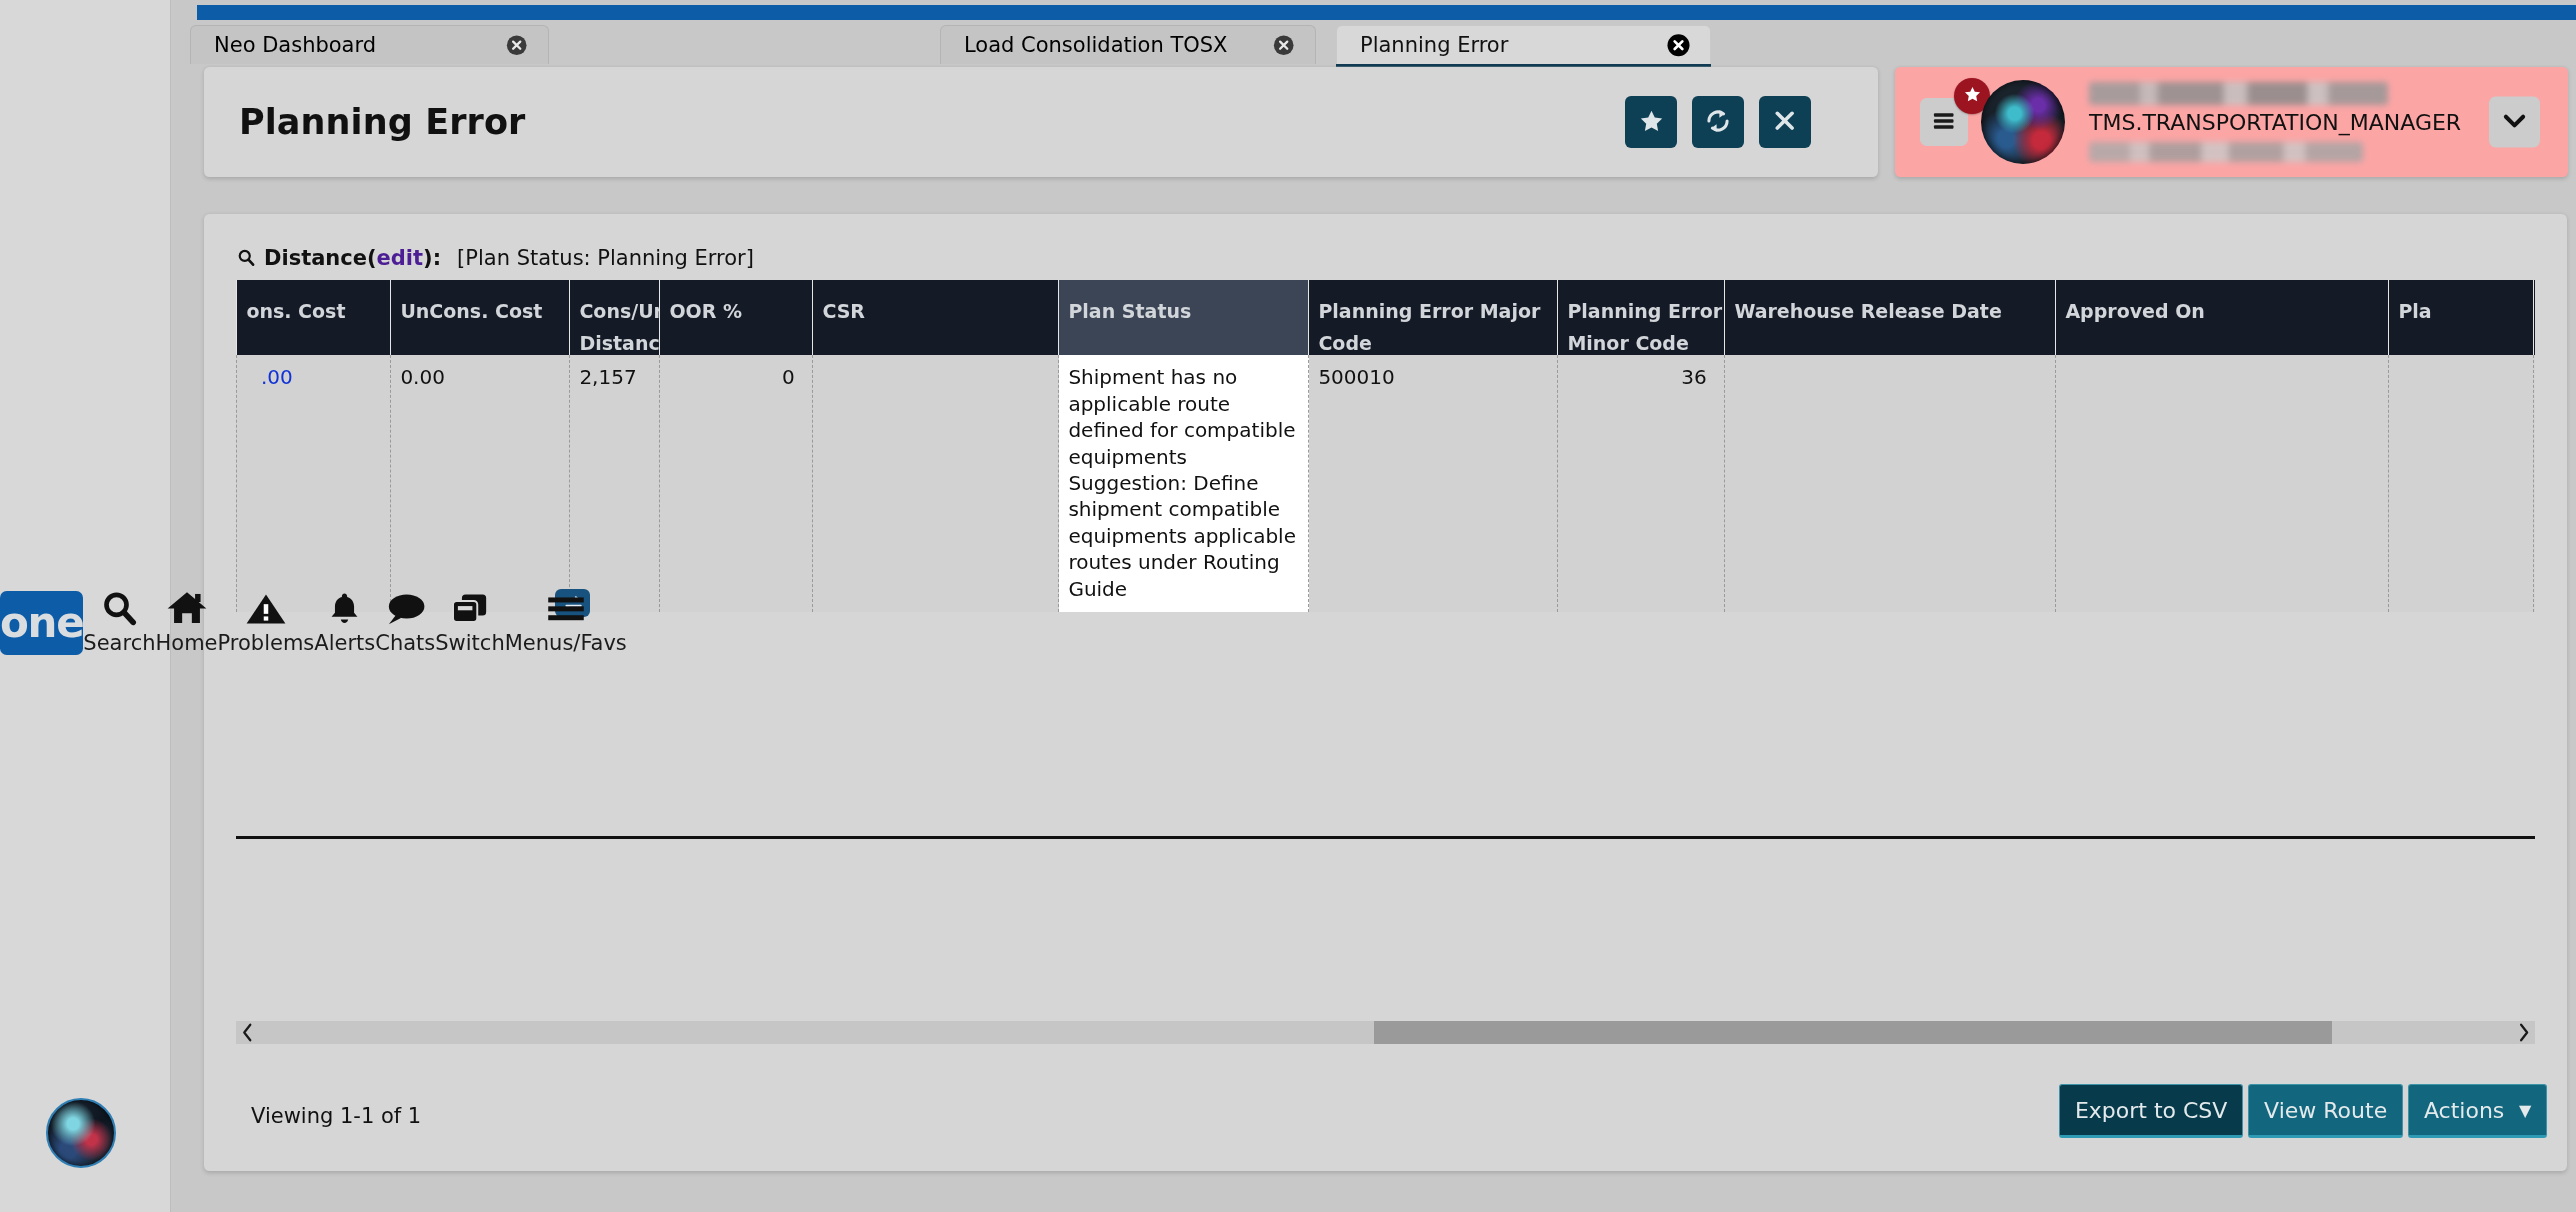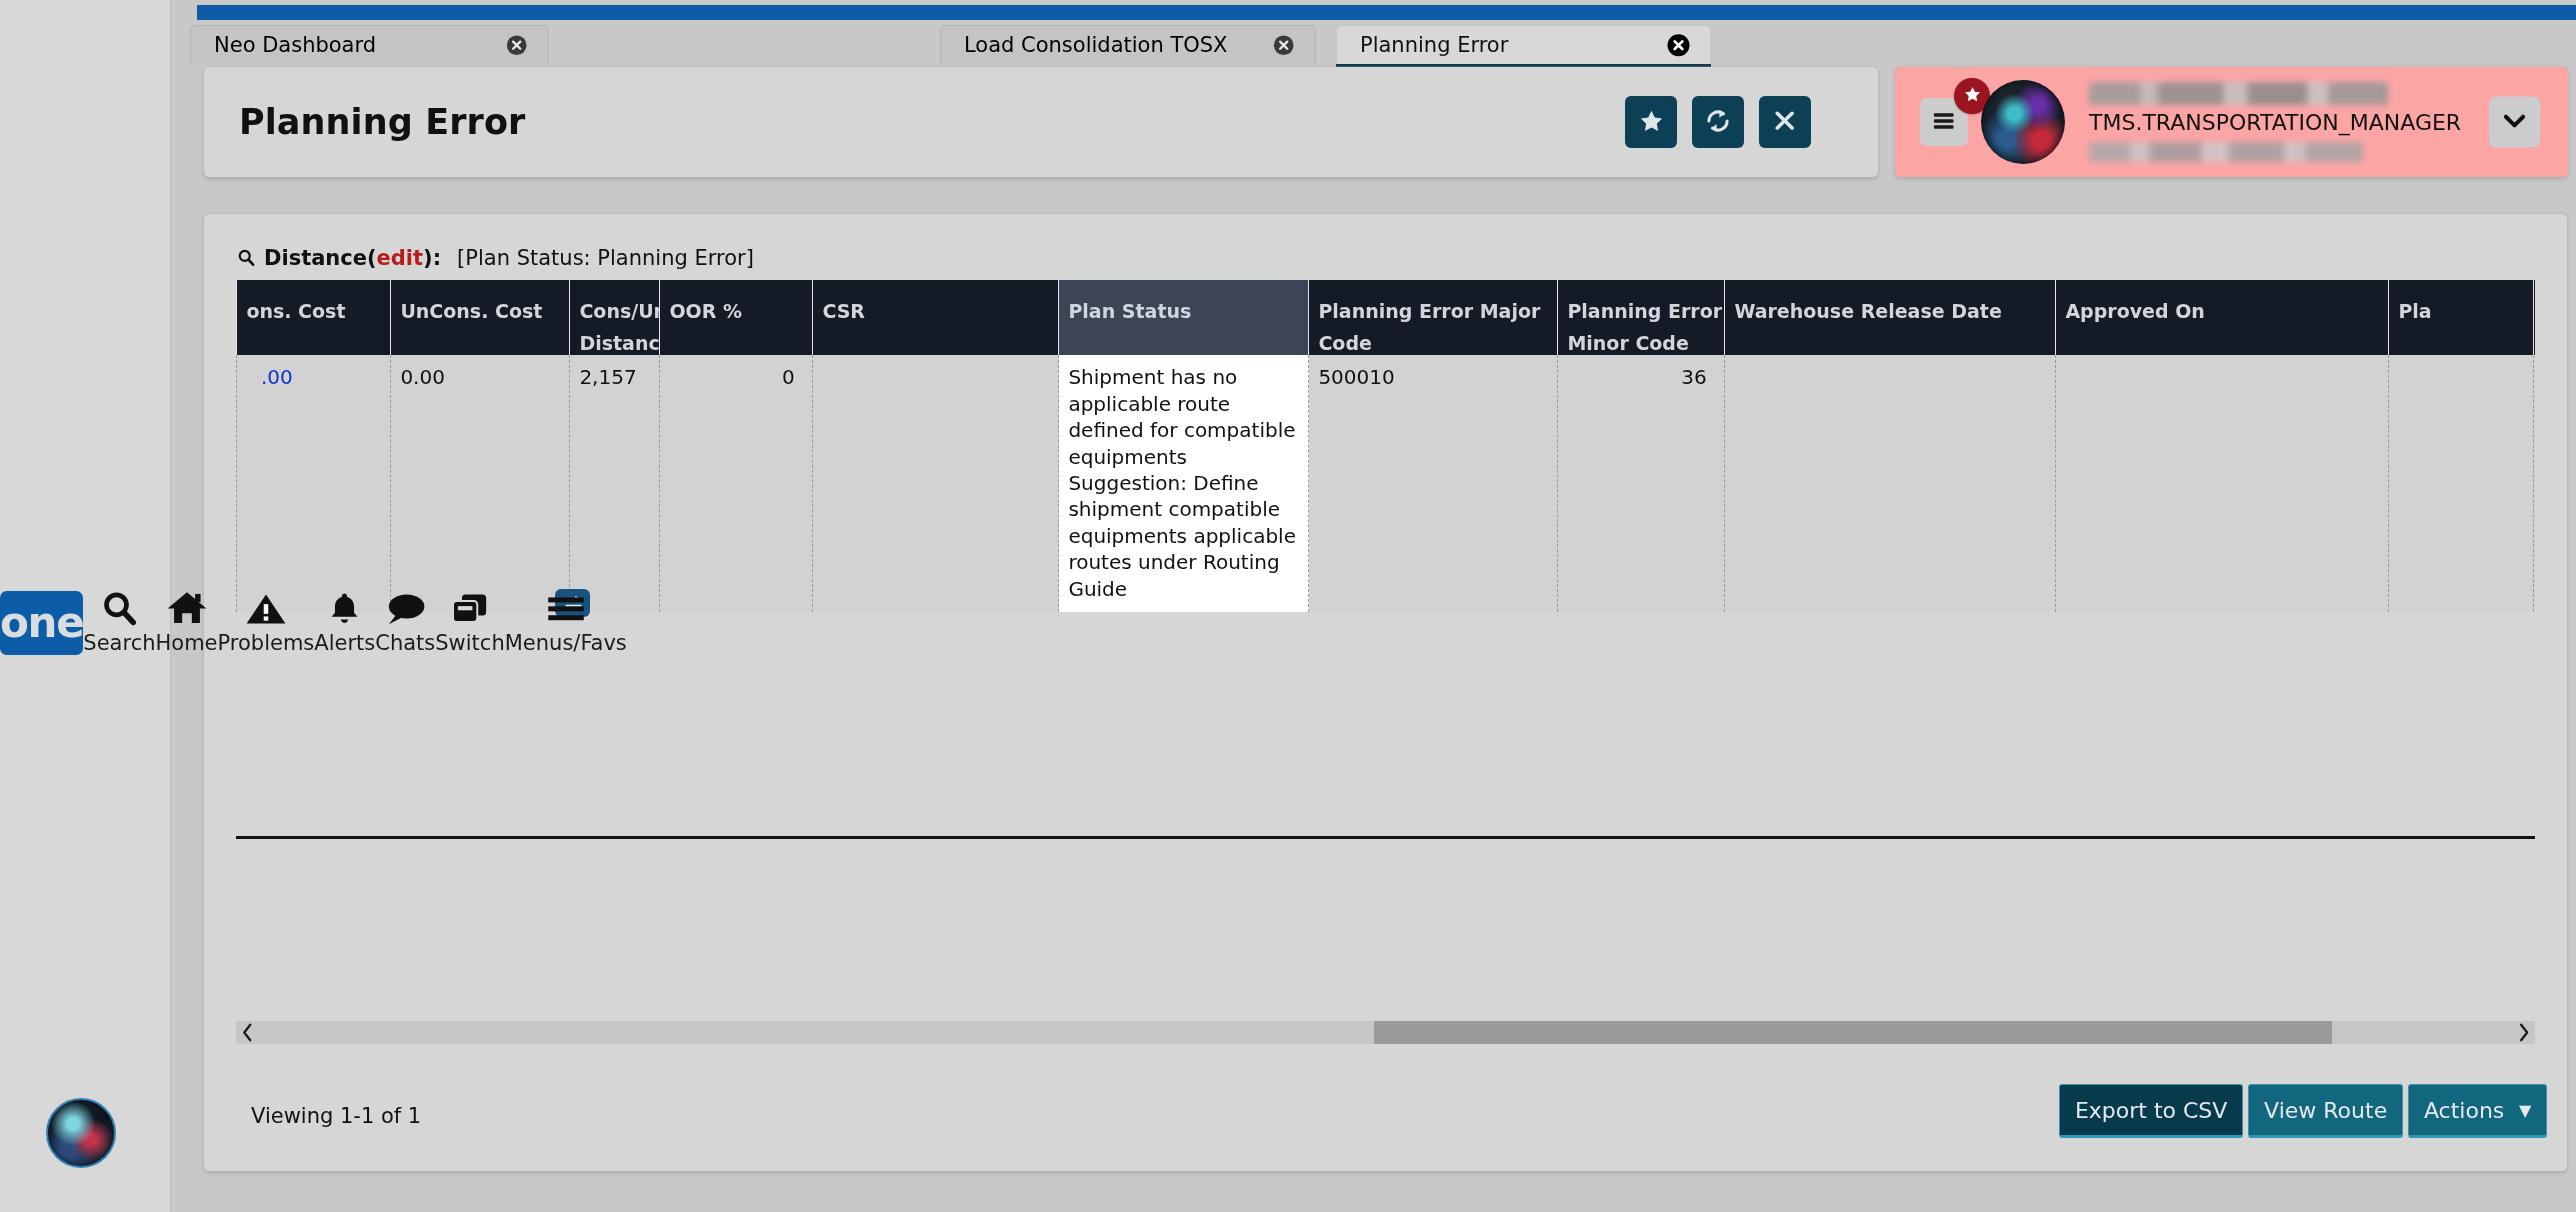--- a/index.html
+++ b/index.html
@@ -232,21 +232,21 @@
   }
 
   
   #filters-row {
     position: absolute; left: 32px; top: 32px;
     display: flex; align-items: center; gap: 0;
     font-family: "DejaVu Sans", sans-serif;
   }
   #filters-search-icon { margin-right: 8px; display:flex; align-items:center; }
   #filters-label { font-size: 21px; font-weight: 700; color: #111; }
-  #filters-edit { font-size: 21px; font-weight: 700; color: #b91c1c; cursor: pointer; }
+  #filters-edit { font-size: 21px; font-weight: 700; color: #4c1d95; cursor: pointer; }
   #filters-paren-open, #filters-paren-close { font-size: 21px; font-weight: 700; color: #111; }
   #filters-value { font-size: 21px; color: #111; margin-left: 16px; }
 
   
   #table-wrap {
     position: absolute; left: 32px; top: 66px;
     width: 2299px; height: 562px;
     overflow: hidden;
   }
   #grid { width: 2299px; }

